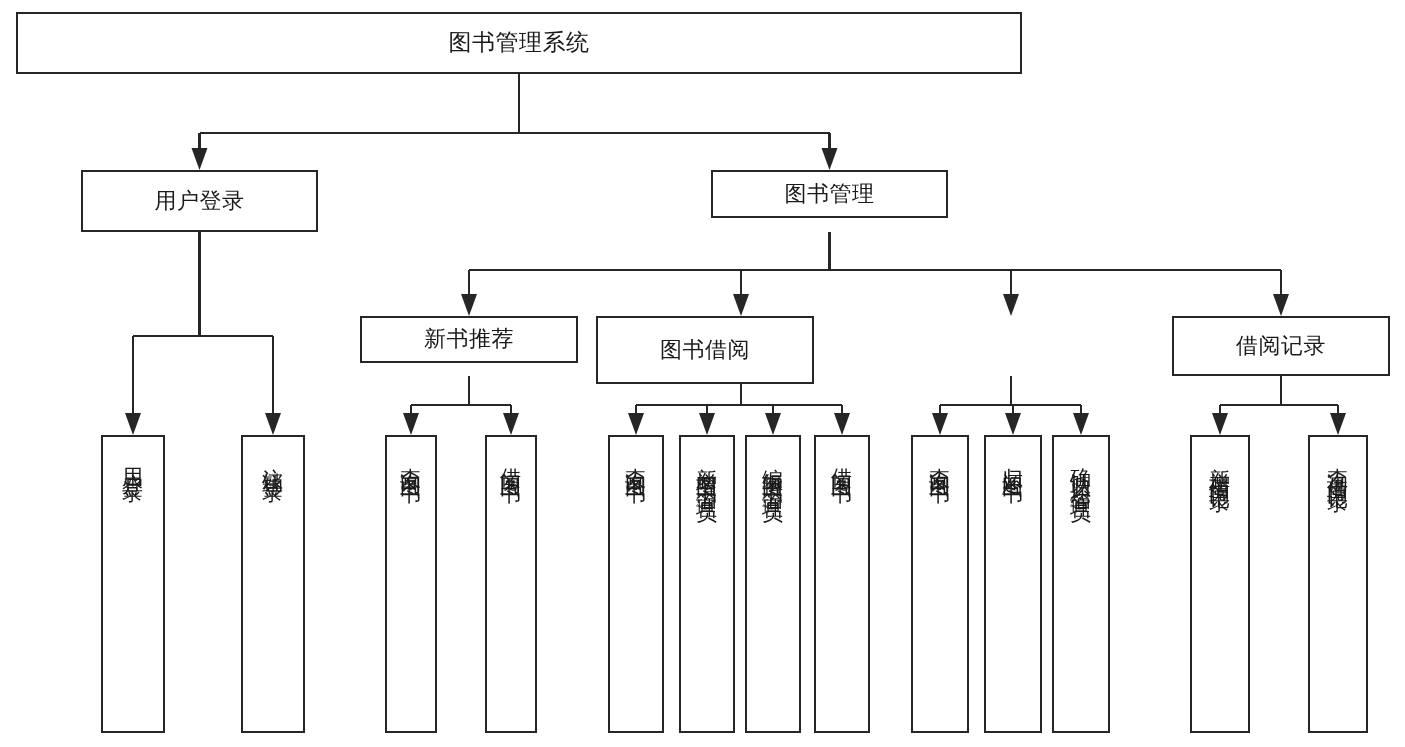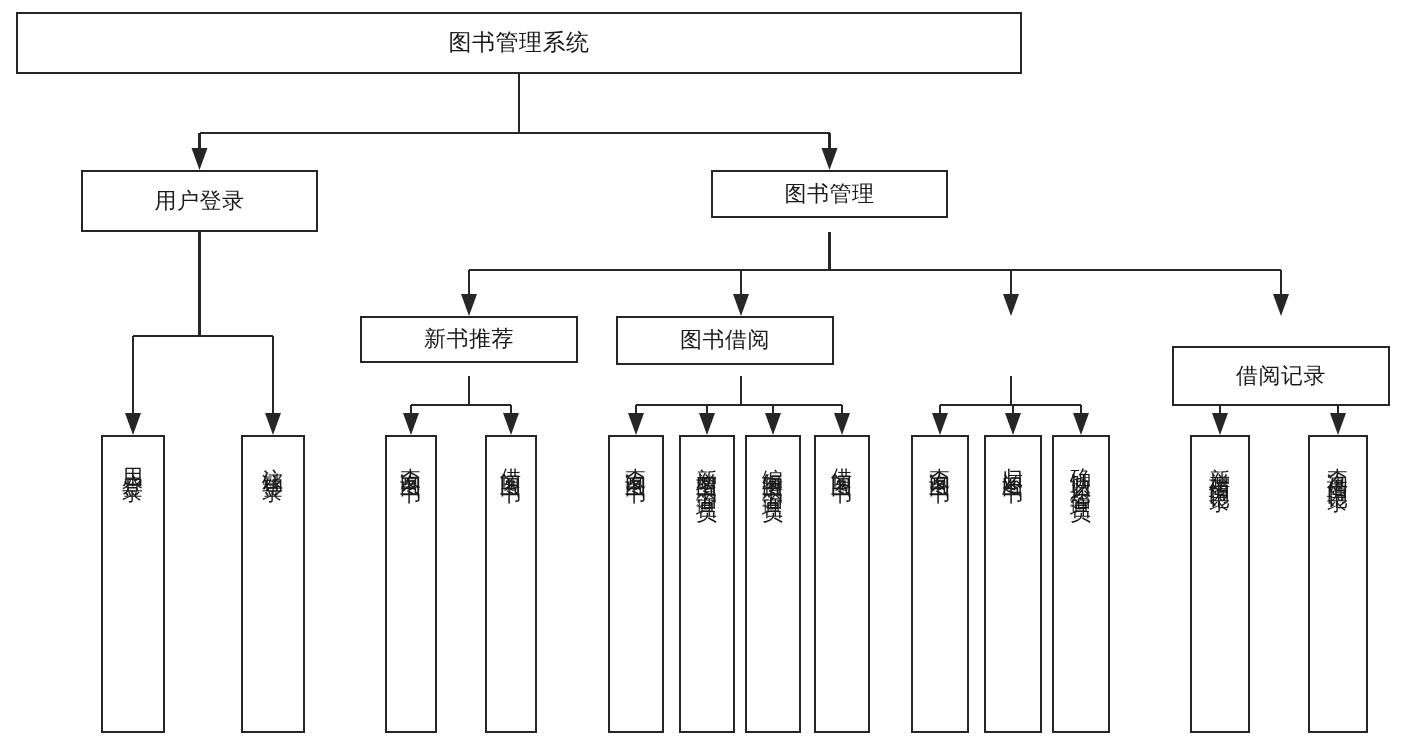--- a/index.html
+++ b/index.html
@@ -133,24 +133,24 @@
   <div class="node horiz" id="n-user-login" style="left: 81px; top: 170px; width: 237px; height: 62px;">
     <span>用户登录</span>
   </div>
   <div class="node horiz" id="n-book-management" style="left: 711px; top: 170px; width: 237px; height: 48px;">
     <span>图书管理</span>
   </div>
 
   <div class="node horiz" id="n-new-book-recommend" style="left: 360px; top: 316px; width: 218px; height: 47px;">
     <span>新书推荐</span>
   </div>
-  <div class="node horiz" id="n-book-borrow" style="left: 616px; top: 316px; width: 218px; height: 49px;">
+  <div class="node horiz" id="n-book-borrow" style="left: 596px; top: 316px; width: 218px; height: 68px;">
     <span>图书借阅</span>
   </div>
-  <div class="node horiz" id="n-borrow-record" style="left: 1172px; top: 316px; width: 218px; height: 60px; margin-top: 30px;">
+  <div class="node horiz" id="n-borrow-record" style="left: 1172px; top: 316px; width: 218px; height: 60px;">
     <span>借阅记录</span>
   </div>
 
   <div class="node leaf" id="n-leaf-user-login" style="left: 101px; top: 435px; width: 64px; height: 298px;">
     <span class="vtext">用户登录</span>
   </div>
   <div class="node leaf" id="n-leaf-logout-login" style="left: 241px; top: 435px; width: 64px; height: 298px;">
     <span class="vtext">注销登录</span>
   </div>
   <div class="node leaf" id="n-leaf-query-book-1" style="left: 385px; top: 435px; width: 52px; height: 298px;">

